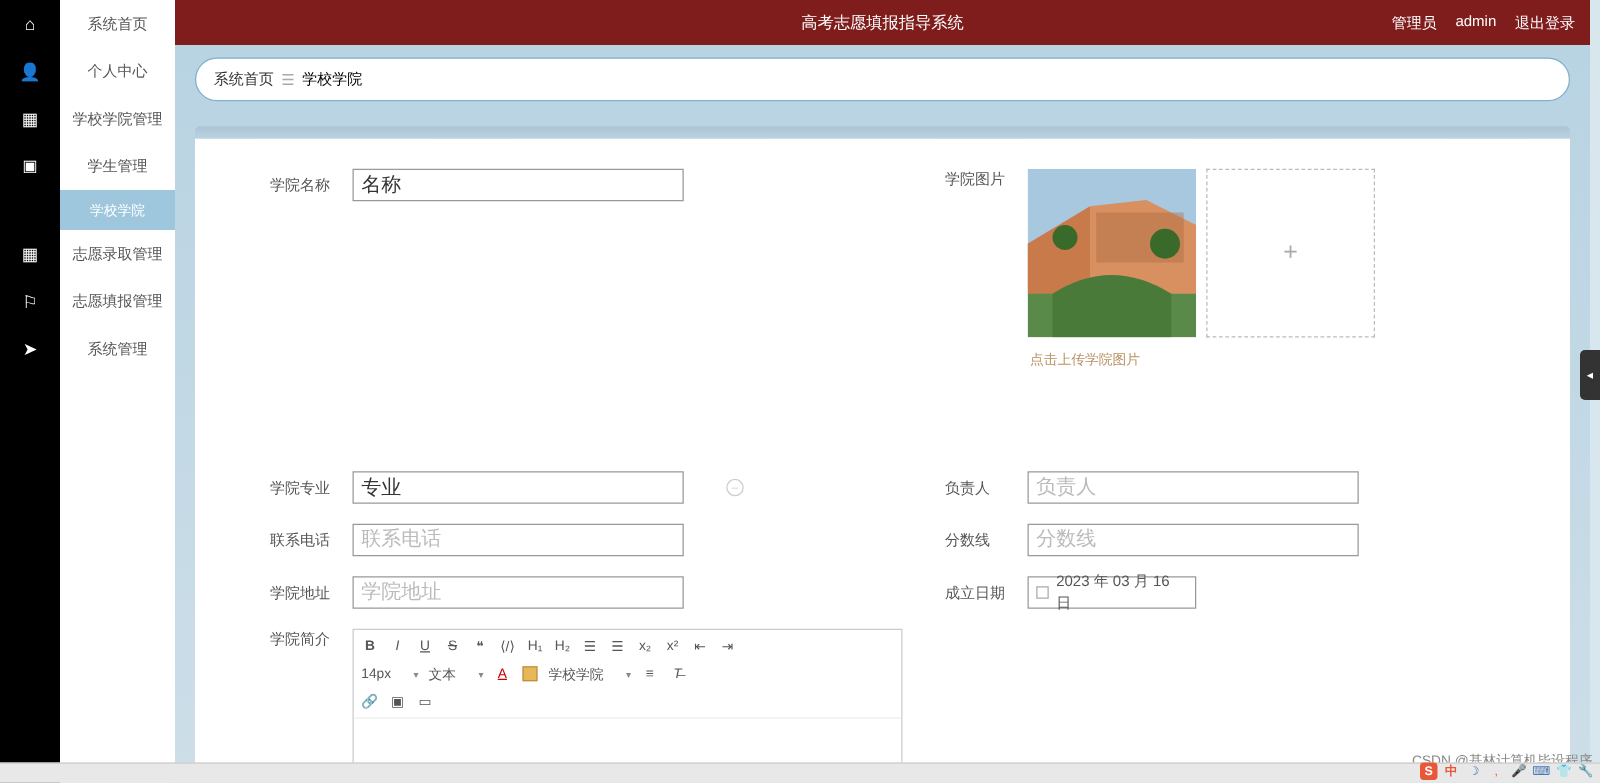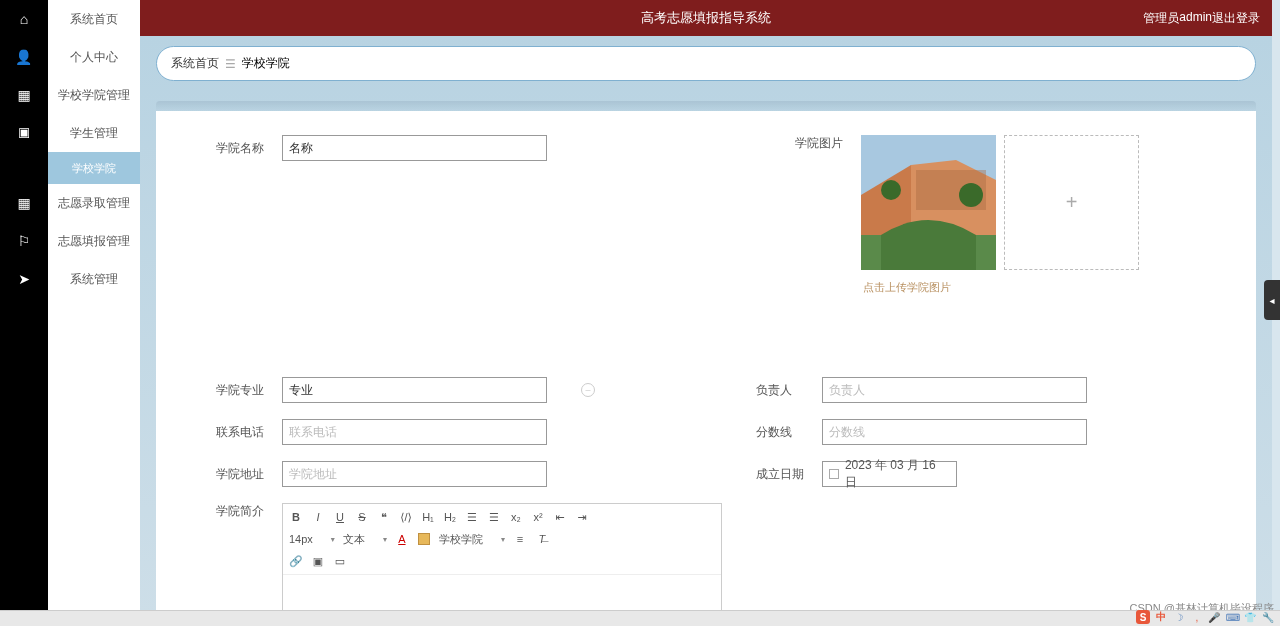--- a/index.html
+++ b/index.html
@@ -7,36 +7,36 @@
 
 .icon-sidebar { position: absolute; left: 0; top: 0; width: 48px; height: 100%; background: #000; display: flex; flex-direction: column; }
 .icon-sidebar .icon-item { width: 48px; height: 38px; display: flex; align-items: center; justify-content: center; color: #fff; font-size: 14px; cursor: pointer; }
 
 .text-sidebar { position: absolute; left: 48px; top: 0; width: 92px; height: 100%; background: #fff; }
 .text-sidebar .menu-item { height: 38px; display: flex; align-items: center; justify-content: center; font-size: 12px; color: #555; cursor: pointer; }
 .text-sidebar .sub-item { height: 32px; display: flex; align-items: center; justify-content: center; font-size: 11px; color: #fff; background: #9ec7de; cursor: pointer; }
 
 .header { position: absolute; left: 140px; top: 0; right: 8px; height: 36px; background: #7f1d1d; display: flex; align-items: center; justify-content: center; color: #fff; font-size: 13px; }
 .header .title { position: absolute; left: 50%; transform: translateX(-50%); }
-.header .user-area { position: absolute; right: 12px; display: flex; gap: 0; font-size: 12px; text-align: center; }
+.header .user-area { position: absolute; right: 12px; display: flex; gap: 15px; font-size: 12px; text-align: center; }
 
 .content-wrap { position: absolute; left: 140px; top: 36px; right: 8px; bottom: 8px; padding: 10px 16px; background: linear-gradient(#b8d3e2, #cddee8); overflow: auto; }
 
 .breadcrumb { border: 1px solid #7fb0d0; border-radius: 18px; background: #fff; padding: 8px 14px; font-size: 12px; display: flex; align-items: center; gap: 6px; }
 .breadcrumb .crumb-link { color: #333; }
 .breadcrumb .sep { color: #aaa; }
 
 .shadow-bar { height: 10px; background: linear-gradient(#aac4d4, transparent); margin-top: 20px; border-radius: 4px 4px 0 0; }
 .form-card { background: #fff; padding: 24px 40px 40px 60px; min-height: 480px; }
 
 .form-grid { display: grid; grid-template-columns: 1fr 1fr; gap: 16px 80px; align-items: start; }
 .form-row { display: flex; align-items: center; gap: 10px; position: relative; }
-.form-row.top { align-items: flex-start; margin-left: 39px; }
+.form-row.top { align-items: flex-start; }
 .form-label { width: 56px; text-align: left; font-size: 12px; color: #555; flex-shrink: 0; }
-.form-input { width: 265px; height: 26px; border: 1px solid #999; padding: 0 6px; font-size: 12px; color: #333; }
+.form-input { width: 265px; height: 26px; border: 1px solid #999; padding: 0 6px; font-size: 16px; color: #333; }
 .form-input::placeholder { color: #bbb; }
 .date-input { width: 135px; height: 26px; border: 1px solid #999; padding: 0 6px; font-size: 12px; display: flex; align-items: center; gap: 6px; color: #555; }
 .date-icon { width: 10px; height: 10px; border: 1px solid #aaa; }
 
 .clear-icon { position: absolute; left: 365px; top: 6px; width: 14px; height: 14px; border: 1px solid #ccc; border-radius: 50%; font-size: 9px; color: #ccc; display: flex; align-items: center; justify-content: center; }
 
 .image-section { display: flex; flex-direction: column; gap: 10px; }
 .image-row { display: flex; gap: 8px; align-items: flex-start; }
 .image-preview { width: 135px; height: 135px; position: relative; overflow: hidden; }
 .image-preview svg { width: 100%; height: 100%; }

